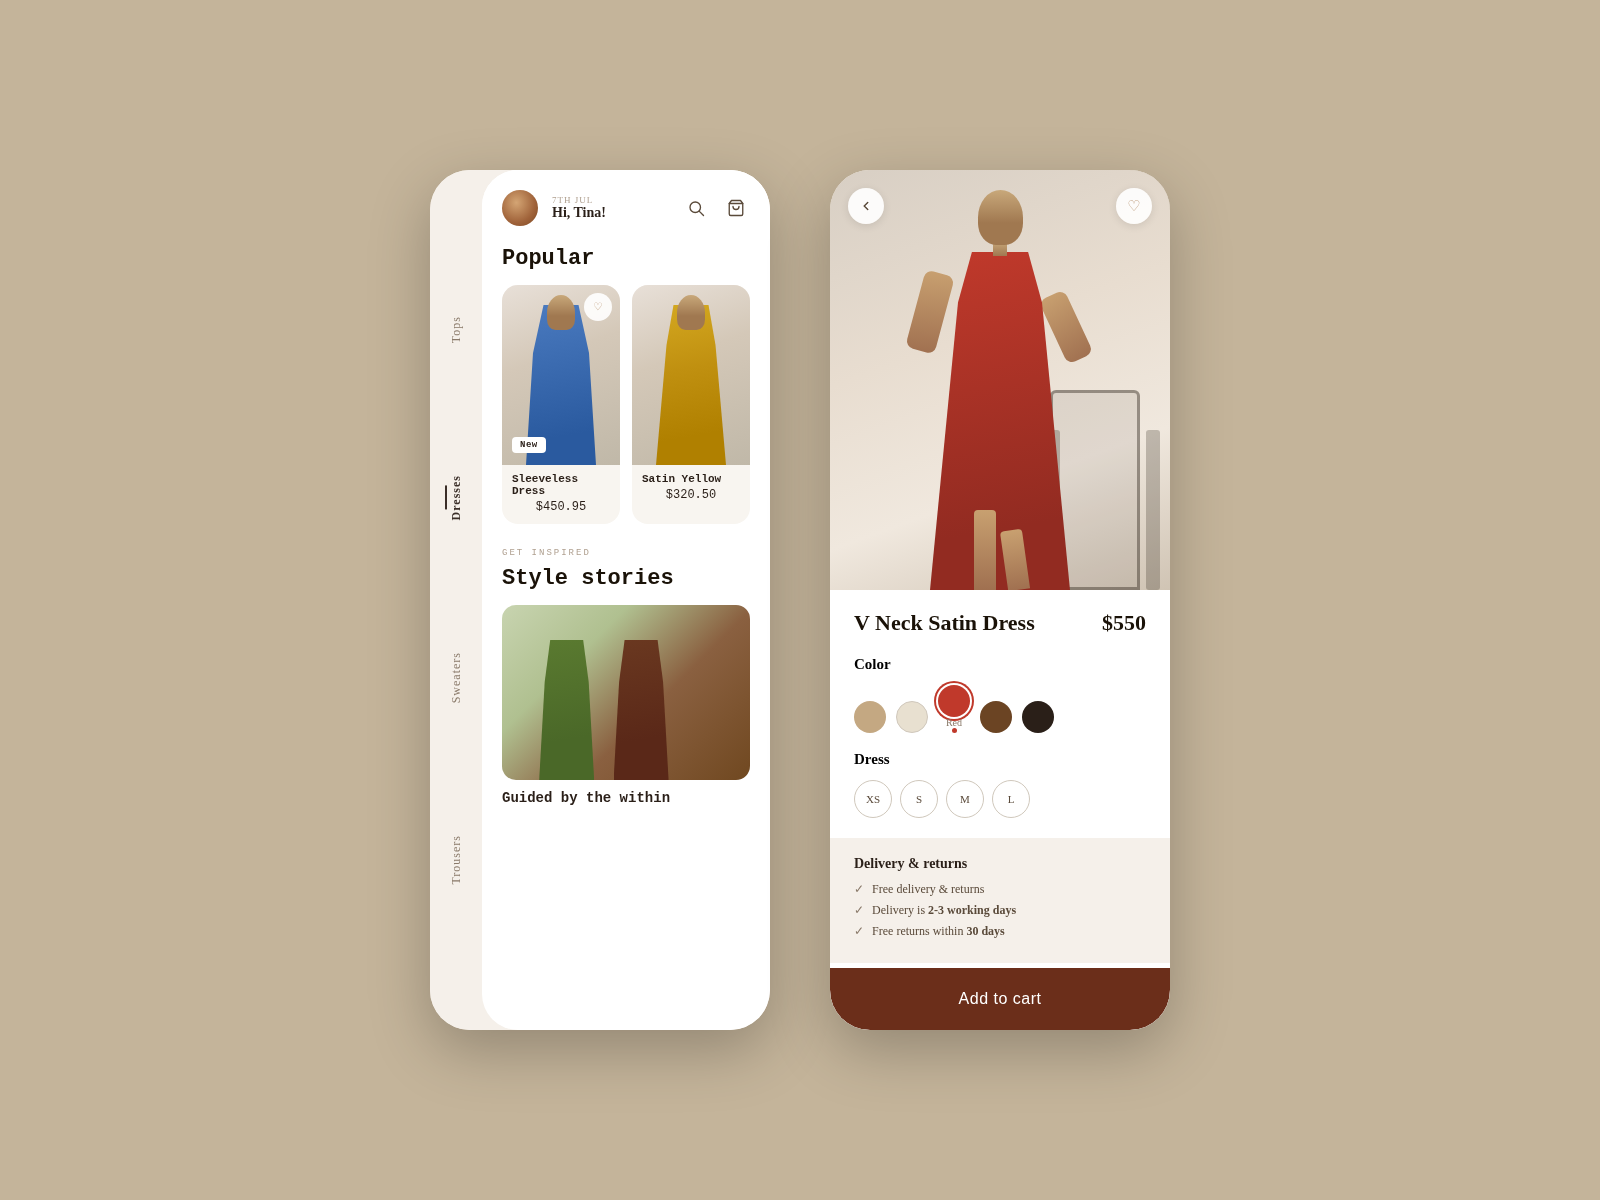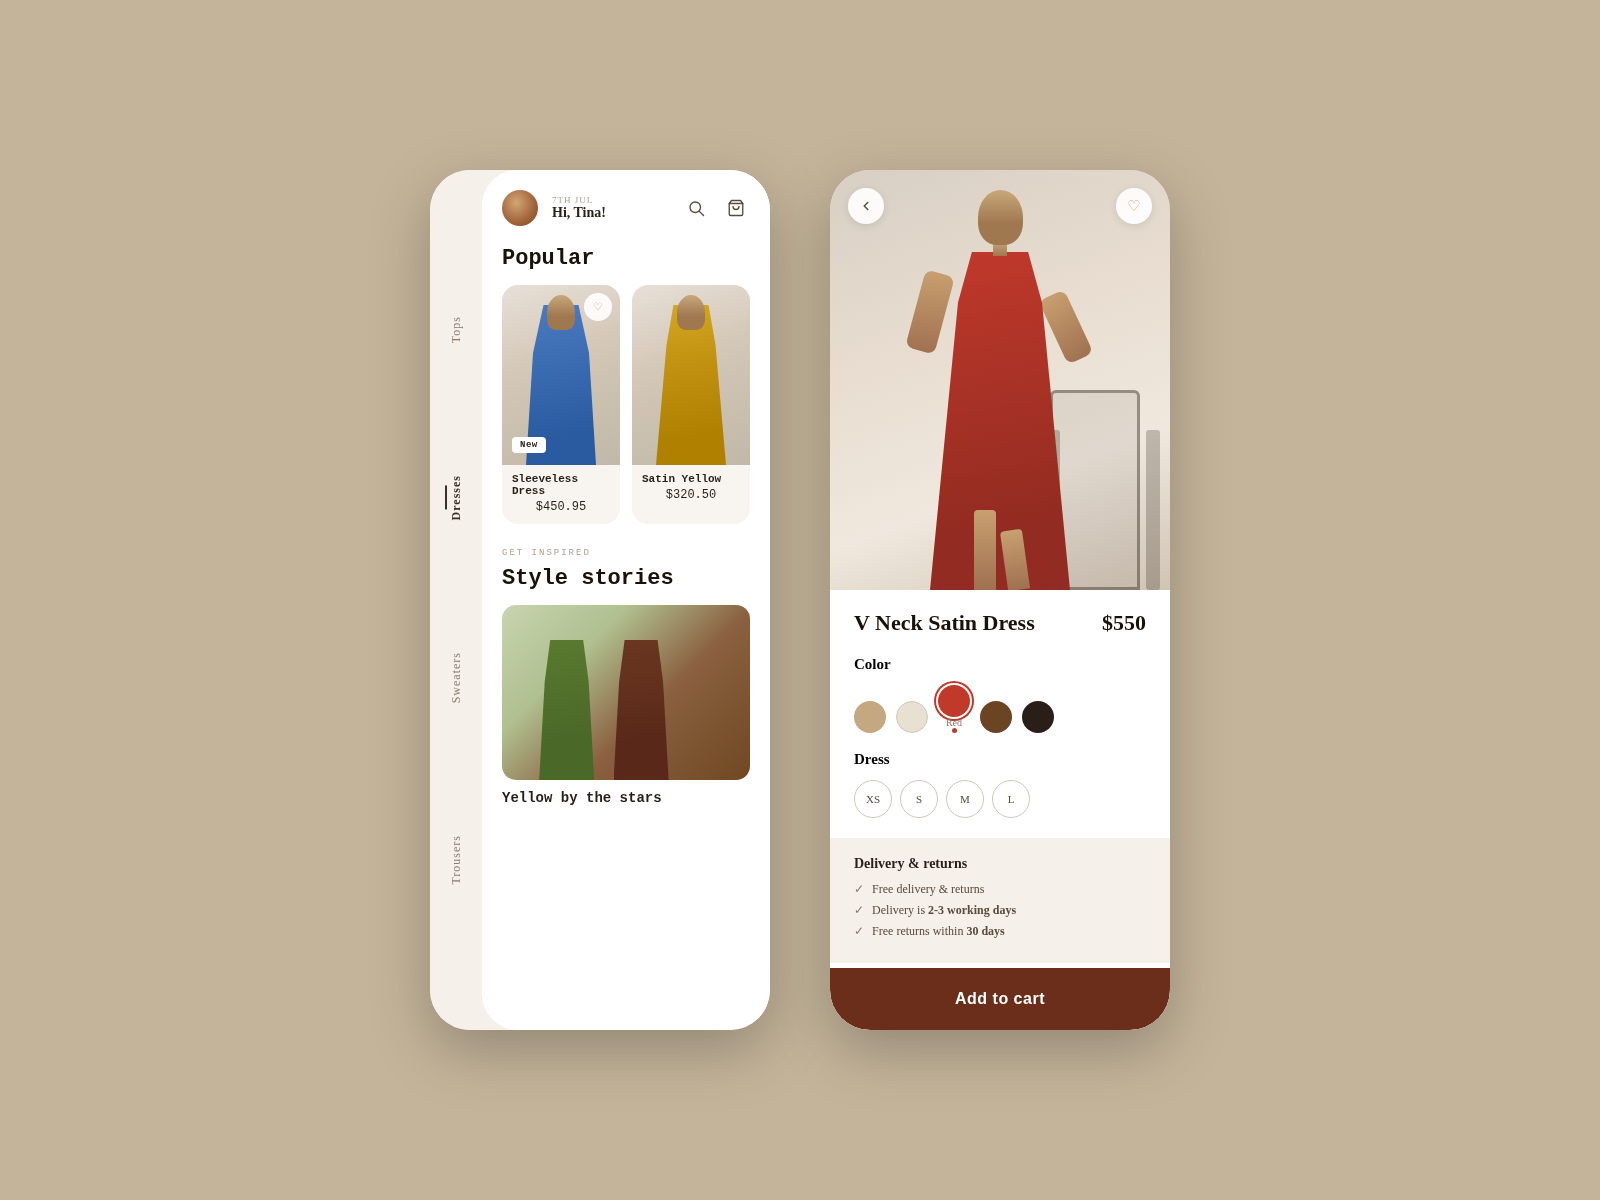--- a/index.html
+++ b/index.html
@@ -574,21 +574,21 @@
       font-size: 12px;
     }
 
     
     .add-to-cart {
       background: #6b2e1a;
       color: #fff;
       text-align: center;
       padding: 22px;
       font-size: 16px;
-      font-weight: 700;
+      font-weight: 400;
       letter-spacing: 0.5px;
       cursor: pointer;
       border-radius: 0 0 40px 40px;
       border: none;
       width: 100%;
     }
 
     
     .svg-icon {
       width: 18px;
@@ -676,21 +676,21 @@
             <div class="product-name">Satin Yellow</div>
             <div class="product-price">$320.50</div>
           </div>
         </div>
       </div>
 
       <div class="stories-section">
         <div class="get-inspired">GET INSPIRED</div>
         <h2 class="section-title">Style stories</h2>
         <div class="stories-img"></div>
-        <div class="stories-title">Yellow by the stars</div>
+        <div class="stories-title">Guided by the within</div>
       </div>
     </div>
   </div>
 </div>
 
 <div class="phone phone-right">
 
   <div class="product-hero">
 
     <div style="position:absolute;inset:0;background:linear-gradient(160deg, #d8cfc4 0%, #e8ddd0 40%, #f0e8de 70%, #d0c4b4 100%);"></div>

